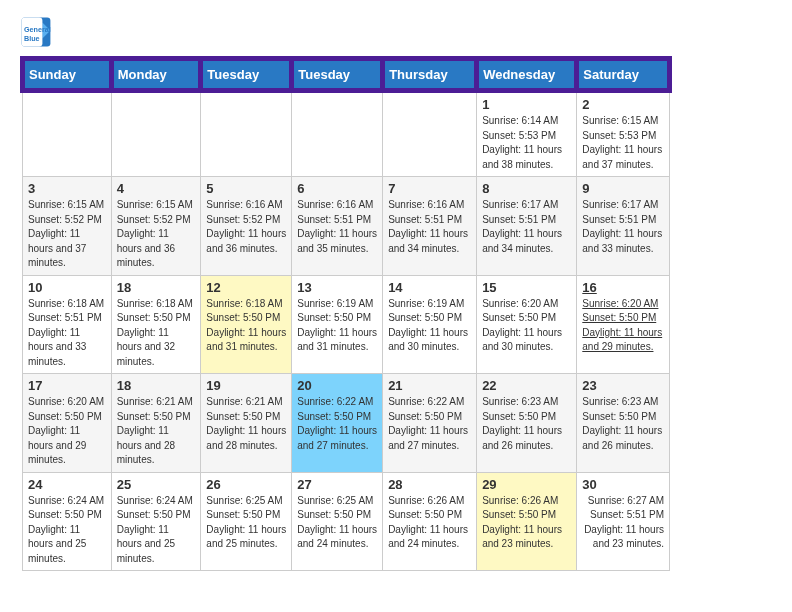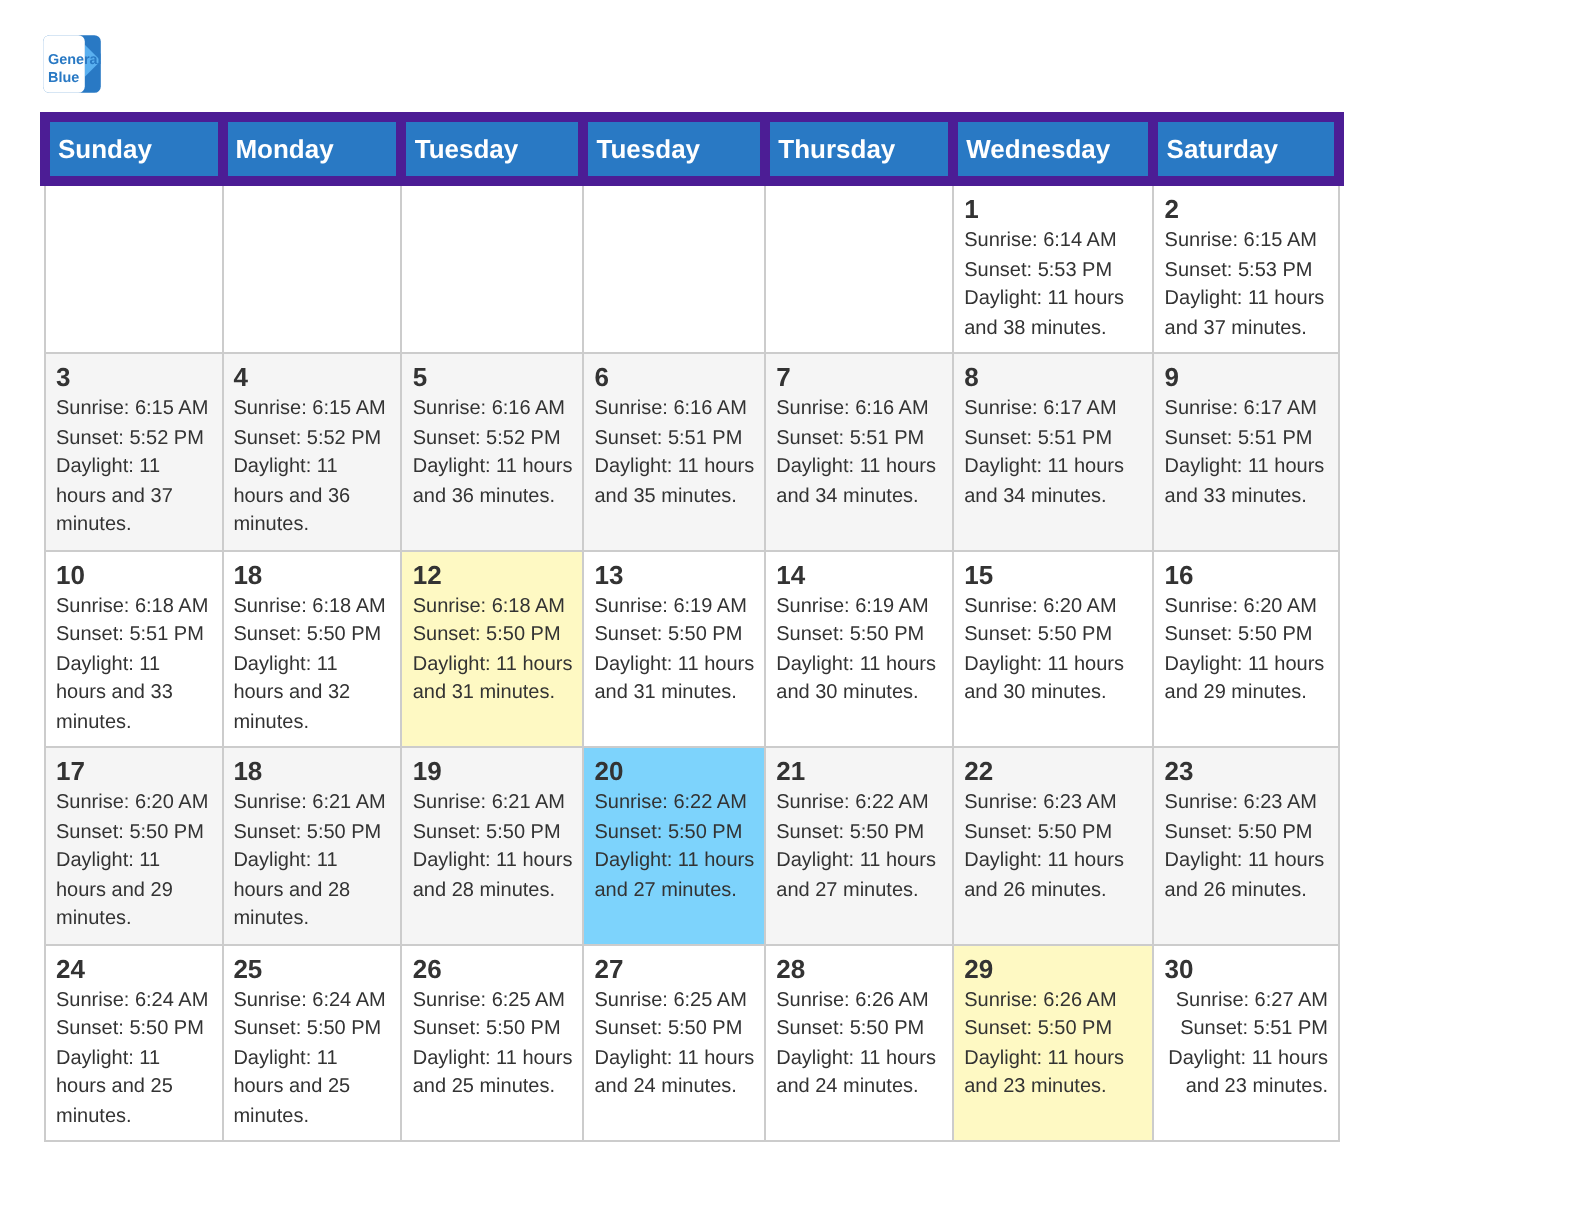--- a/index.html
+++ b/index.html
@@ -231,21 +231,21 @@
             <div class="day-info" style="white-space: pre-line;">Sunrise: 6:19 AM
 Sunset: 5:50 PM
 Daylight: 11 hours and 30 minutes.</div>
           </td>
           <td style="background: rgb(255, 255, 255);">
             <span class="day-num">15</span>
             <div class="day-info" style="white-space: pre-line;">Sunrise: 6:20 AM
 Sunset: 5:50 PM
 Daylight: 11 hours and 30 minutes.</div>
           </td>
-          <td style="background: rgb(255, 255, 255);">
+          <td style="background: rgb(255, 255, 255); text-decoration: underline;">
             <span class="day-num">16</span>
             <div class="day-info" style="white-space: pre-line;">Sunrise: 6:20 AM
 Sunset: 5:50 PM
 Daylight: 11 hours and 29 minutes.</div>
           </td>
         </tr>
         <tr>
           <td style="background: rgb(245, 245, 245); margin-left: 24px;">
             <span class="day-num">17</span>
             <div class="day-info" style="white-space: pre-line;">Sunrise: 6:20 AM

